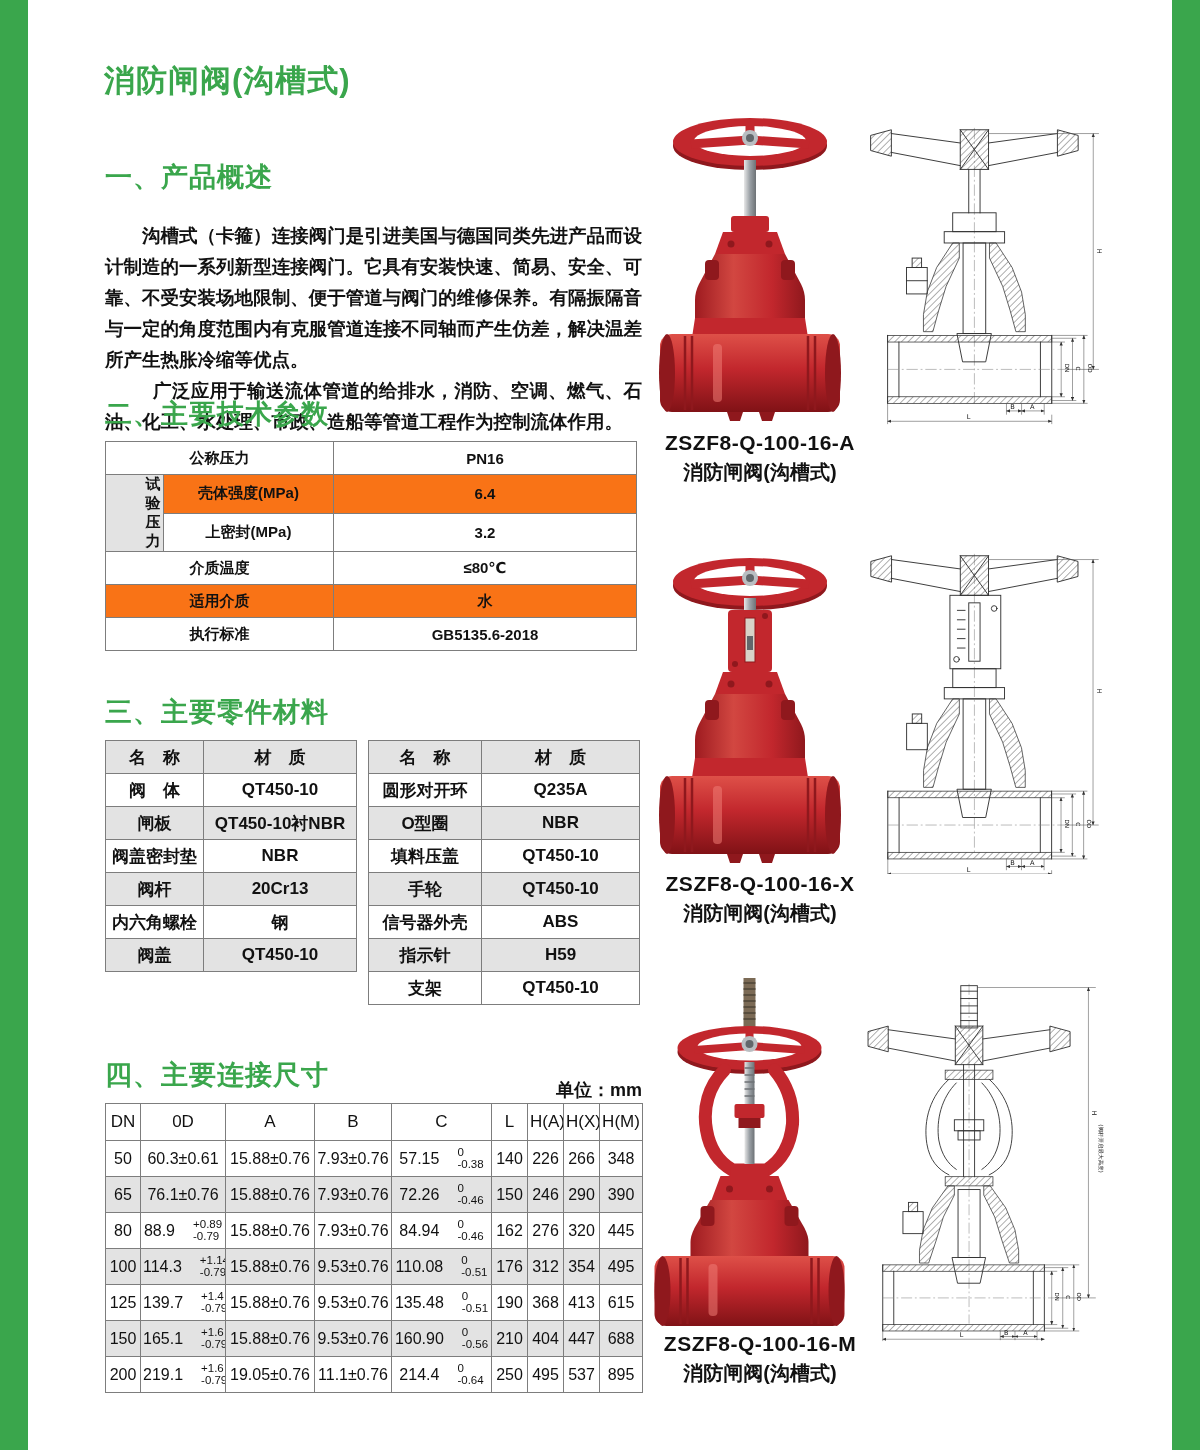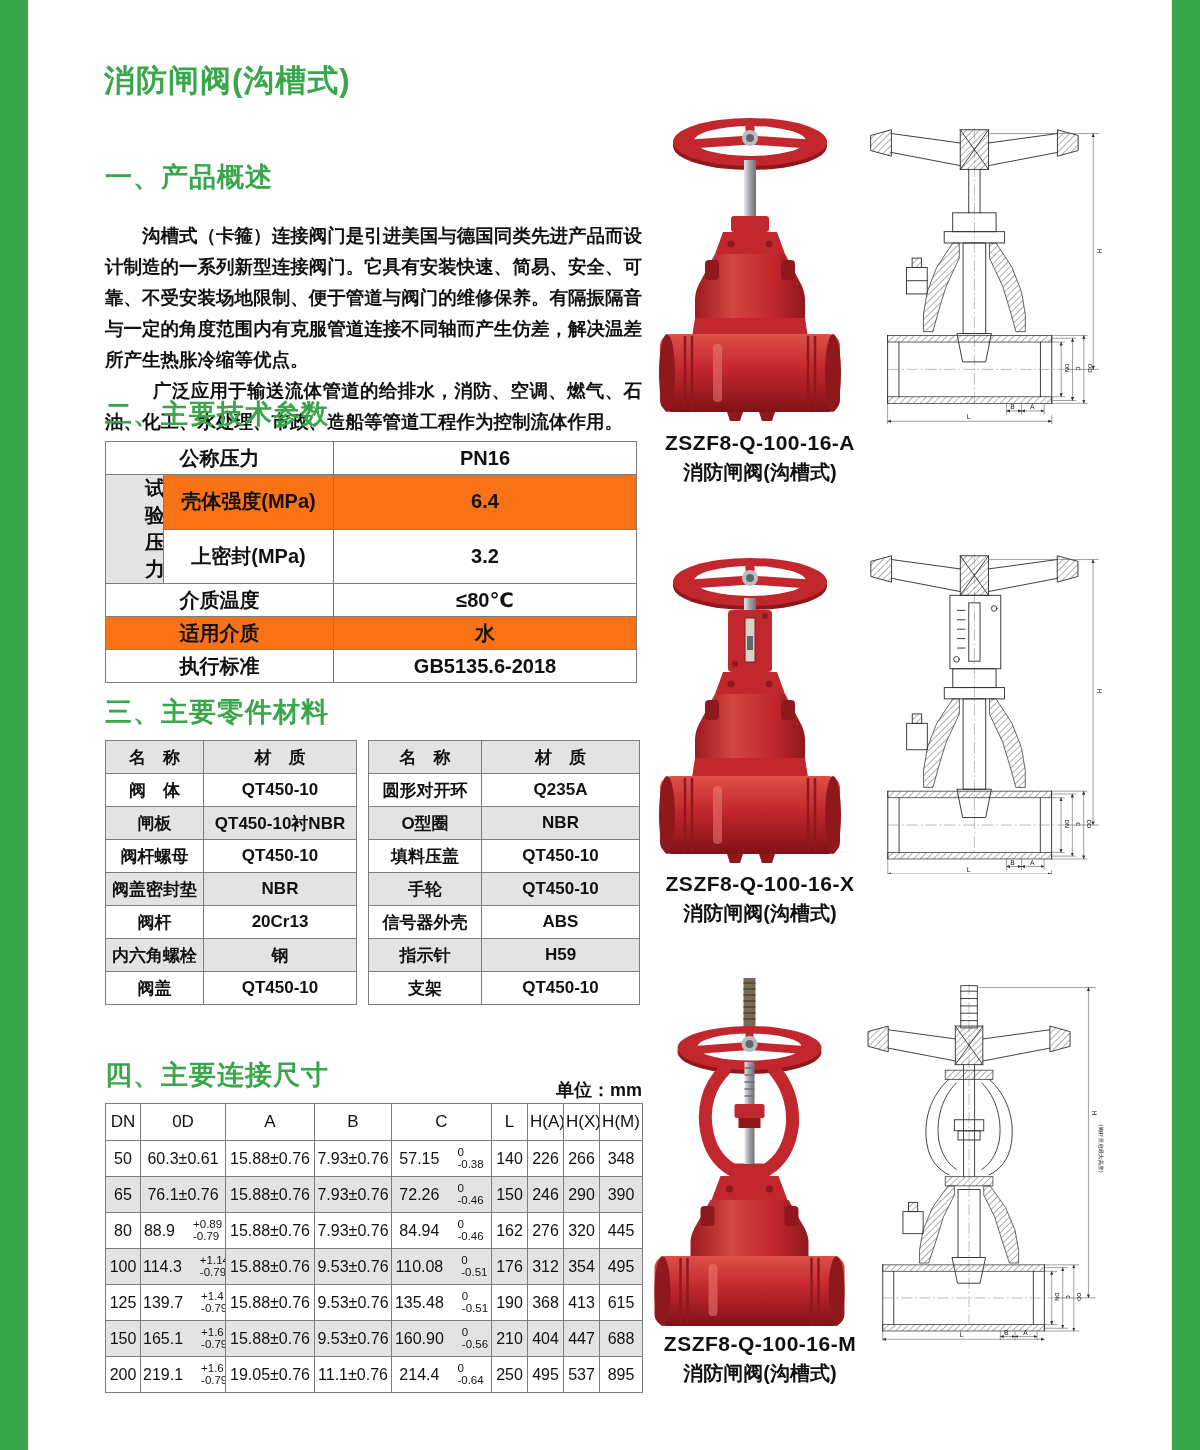--- a/index.html
+++ b/index.html
@@ -10,21 +10,21 @@
   .abs{position:absolute;}
   .page-title{left:104px;top:60px;font-size:31px;font-weight:bold;color:#3aa64c;letter-spacing:1px;}
   .sec-h{font-size:27px;font-weight:bold;color:#3aa64c;letter-spacing:1px;}
   .para-wrap{left:105px;top:196px;width:537px;font-size:18.5px;line-height:31px;text-align:justify;font-weight:600;margin-top:24px;}
   .para-wrap p{margin:0;}
   .para-wrap p.p1{text-indent:2em;}
   .para-wrap p.p2{text-indent:2.6em;}
   table.tbl{border-collapse:collapse;table-layout:fixed;background:#fff;}
   table.tbl td,table.tbl th{border:1px solid #7d7d7d;text-align:center;vertical-align:middle;padding:0 2px;overflow:hidden;}
   .ptable{width:532px;}
-  .ptable td{height:32px;font-size:20px;font-weight:600;}
+  .ptable td{height:32px;font-size:15px;font-weight:600;}
   .ptable tr.rg td{background:#f97316;}
   .ptable tr td.cspan{background:#e3e3e3;padding-left:39px;}
   .mtable td{height:32px;font-size:17px;font-weight:600;}
   .mtable tr.hd td{background:#e3e3e3;}
   .mtable tbody tr:nth-child(even) td{background:#e3e3e3;}
   .unit-label{left:105px;top:1078px;width:537px;text-align:right;font-size:18px;font-weight:700;}
   .dtable{width:537px;}
   .dtable th{height:36px;font-size:17px;font-weight:400;background:#fff;}
   .dtable td{height:35px;font-size:16px;font-weight:400;}
   .dtable tbody tr:nth-child(even) td{background:#e3e3e3;}
@@ -104,24 +104,20 @@
       </tr>
     </thead>
     <tbody>
         <tr>
           <td>阀　体</td>
           <td>QT450-10</td>
         </tr>
         <tr>
           <td>闸板</td>
           <td>QT450-10衬NBR</td>
-        </tr>
-        <tr>
-          <td>阀杆螺母</td>
-          <td>QT450-10</td>
         </tr>
         <tr>
           <td>阀盖密封垫</td>
           <td>NBR</td>
         </tr>
         <tr>
           <td>阀杆</td>
           <td>20Cr13</td>
         </tr>
         <tr>

